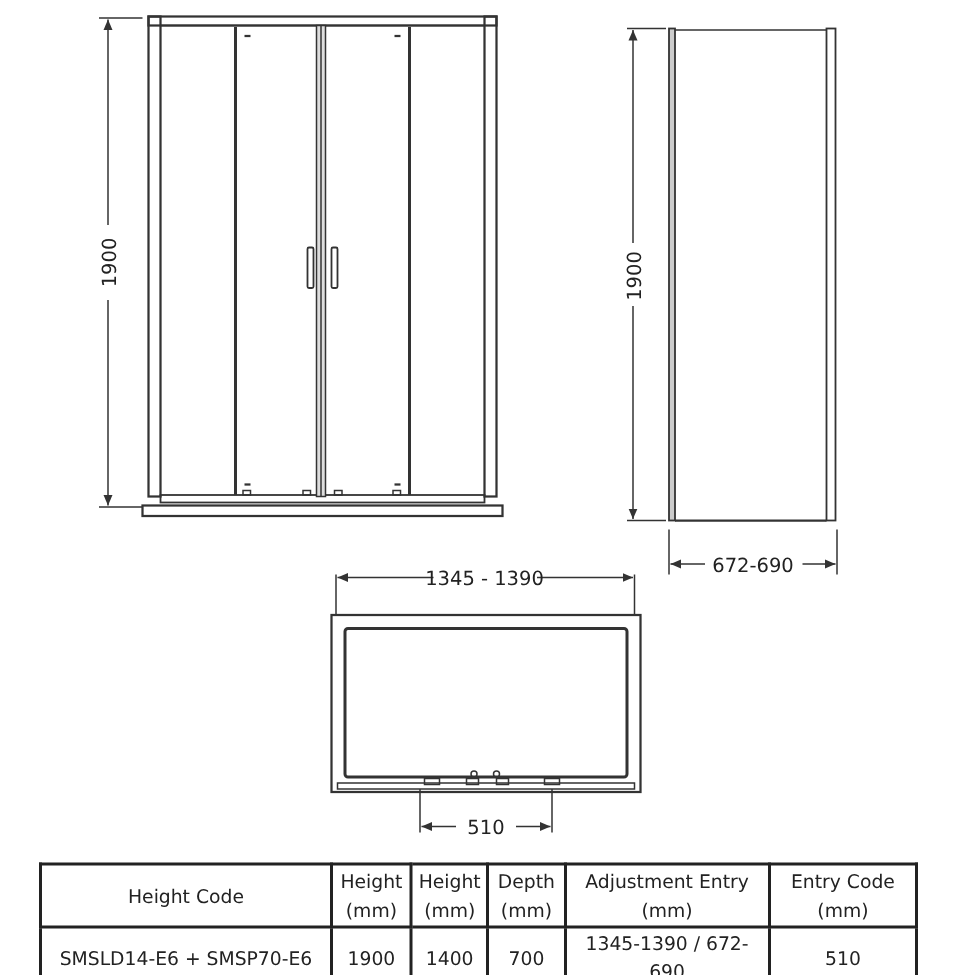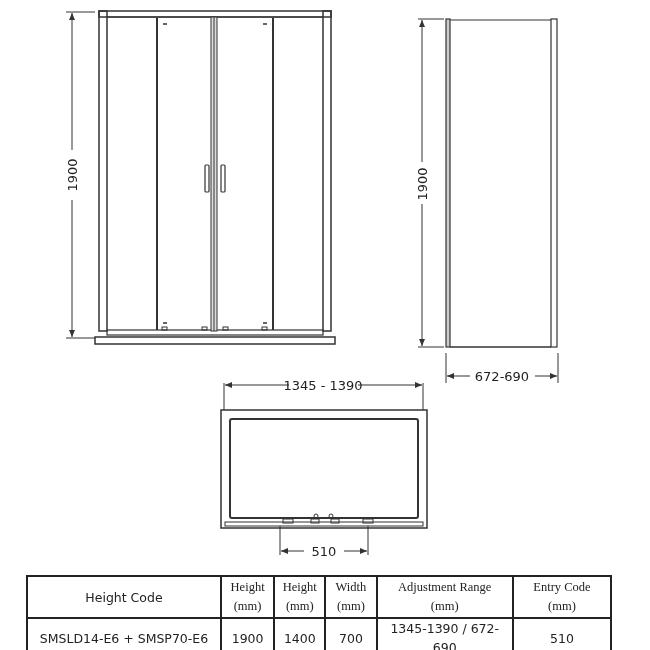--- a/index.html
+++ b/index.html
@@ -9,21 +9,21 @@
     table.spec {
       position: absolute; left: 26px; top: 575px; width: 586px;
       border-collapse: collapse; font-family: "DejaVu Sans", sans-serif; font-size: 12.5px;
       color: #222;
     }
     table.spec td, table.spec th {
       border: 2px solid #222; text-align: center; font-weight: normal; padding: 0 2px; line-height: 19px;
     }
     table.spec th { height: 40px; }
     table.spec td { height: 22px; }
-    .hdr-line { display: block; font-family: Liberation Serif, serif; }
+    .hdr-line { display: block; }
   </style>
 </head>
 <body>
 
 <svg class="drawing" width="650" height="650" viewBox="0 0 650 650" xmlns="http://www.w3.org/2000/svg">
   <defs>
     <marker id="arr" markerWidth="8" markerHeight="8" refX="7" refY="4" orient="auto" markerUnits="userSpaceOnUse">
       <path d="M0,1 L7,4 L0,7 z" fill="#333"></path>
     </marker>
   </defs>
@@ -128,25 +128,25 @@
     <th><span>Height Code</span></th>
     <th>
           <span class="hdr-line">Height</span>
           <span class="hdr-line">(mm)</span>
         </th>
     <th>
           <span class="hdr-line">Height</span>
           <span class="hdr-line">(mm)</span>
         </th>
     <th>
-          <span class="hdr-line">Width</span>
+          <span class="hdr-line">Depth</span>
           <span class="hdr-line">(mm)</span>
         </th>
     <th>
-          <span class="hdr-line">Adjustment Range</span>
+          <span class="hdr-line">Adjustment Entry</span>
           <span class="hdr-line">(mm)</span>
         </th>
     <th>
           <span class="hdr-line">Entry Code</span>
           <span class="hdr-line">(mm)</span>
         </th>
   </tr>
   <tr>
     <td>SMSLD14-E6 + SMSP70-E6</td>
     <td>1900</td>

